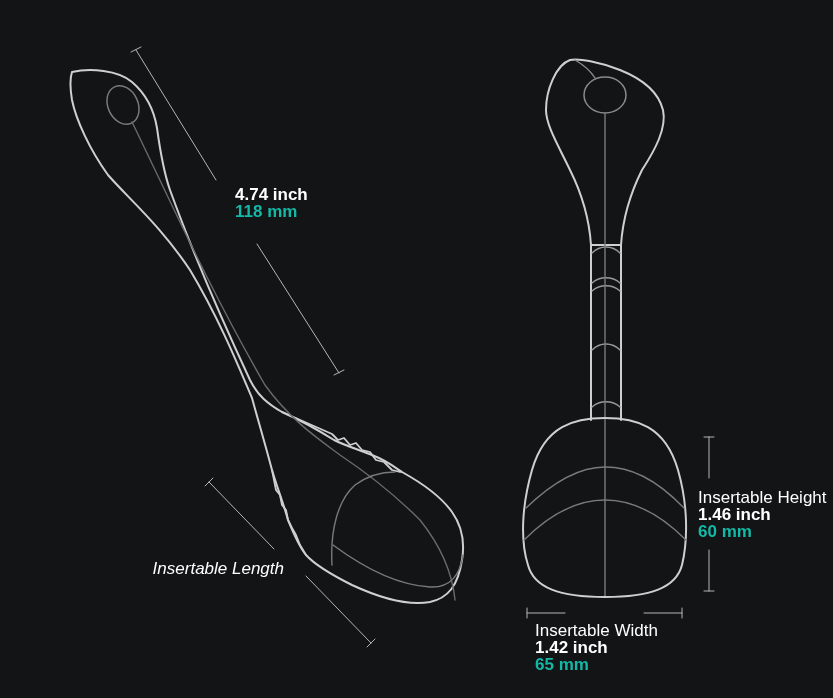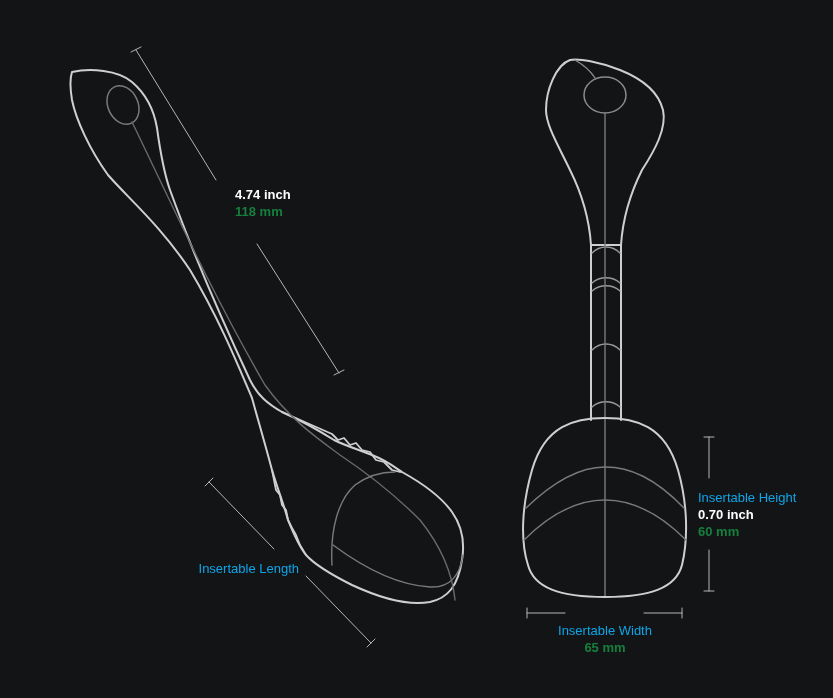--- a/index.html
+++ b/index.html
@@ -3,26 +3,26 @@
 <meta charset="utf-8">
 <style>
   html, body { margin: 0; padding: 0; }
   body {
     width: 833px; height: 698px; overflow: hidden;
     background: #131416;
     font-family: "Liberation Sans", "DejaVu Sans", sans-serif;
     position: relative;
   }
   #stage { position: absolute; left: 0; top: 0; width: 833px; height: 698px; }
-  .label { position: absolute; line-height: 17px; font-size: 13px; }
-  .label .title { color: #0ea5e9; font-weight: normal; }
+  .label { position: absolute; line-height: 17px; font-size: 17px; }
+  .label .title { color: #ffffff; font-weight: normal; }
   .label .inch { color: #ffffff; font-weight: bold; }
-  .label .mm { color: #15803d; font-weight: bold; }
+  .label .mm { color: #14b8a6; font-weight: bold; }
   .right { text-align: right; }
-  .center { text-align: center; }
+  .center { text-align: left; }
   .left { text-align: left; }
 </style>
 </head>
 <body>
 
 <svg id="stage" width="833" height="698" viewBox="0 0 833 698" fill="none" stroke-linecap="round" stroke-linejoin="round">
 
   <g>
 
     <path d="M72 72
@@ -125,26 +125,27 @@
     <line x1="644" y1="613" x2="682" y2="613"></line>
     <line x1="682" y1="608" x2="682" y2="618"></line>
   </g>
 </svg>
 
 <div class="label left" style="left:235px; top:186px;">
   <div class="inch">4.74 inch</div>
   <div class="mm">118 mm</div>
 </div>
 
-<div class="label right" style="left:161px; top:560px; width:138px;">
+<div class="label right" style="left:146px; top:560px; width:138px;font-style:italic;">
   <div class="title">Insertable Length</div>
 </div>
 
 <div class="label left" style="left:698px; top:489px;">
   <div class="title">Insertable Height</div>
-  <div class="inch">0.70 inch</div>
+  <div class="inch">1.46 inch</div>
   <div class="mm">60 mm</div>
 </div>
 
 <div class="label center" style="left:535px; top:622px; width:140px;">
   <div class="title">Insertable Width</div>
+  <div class="inch">1.42 inch</div>
   <div class="mm">65 mm</div>
 </div>
 
 </body></html>

